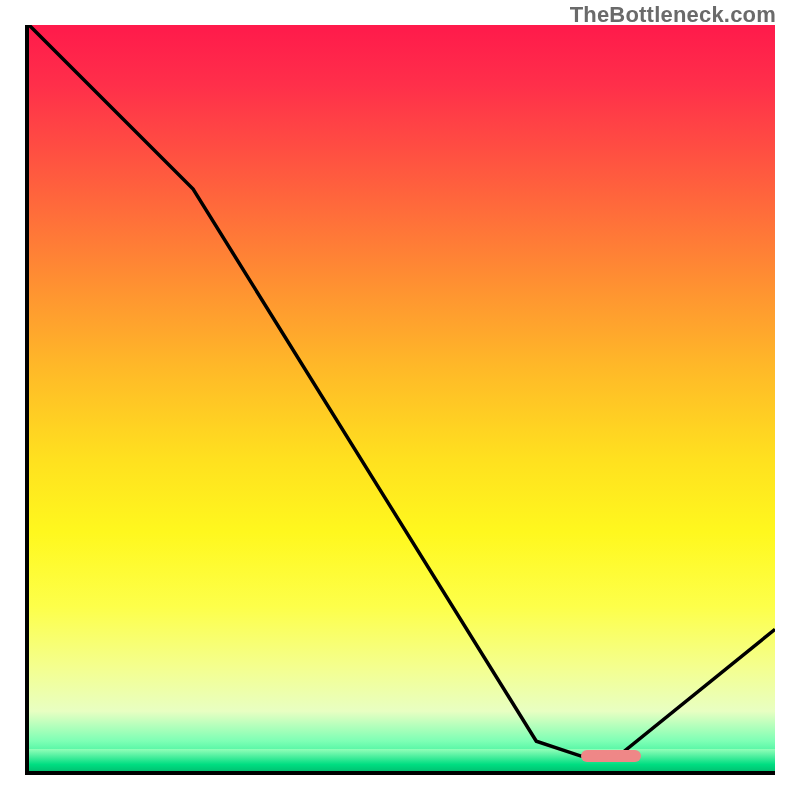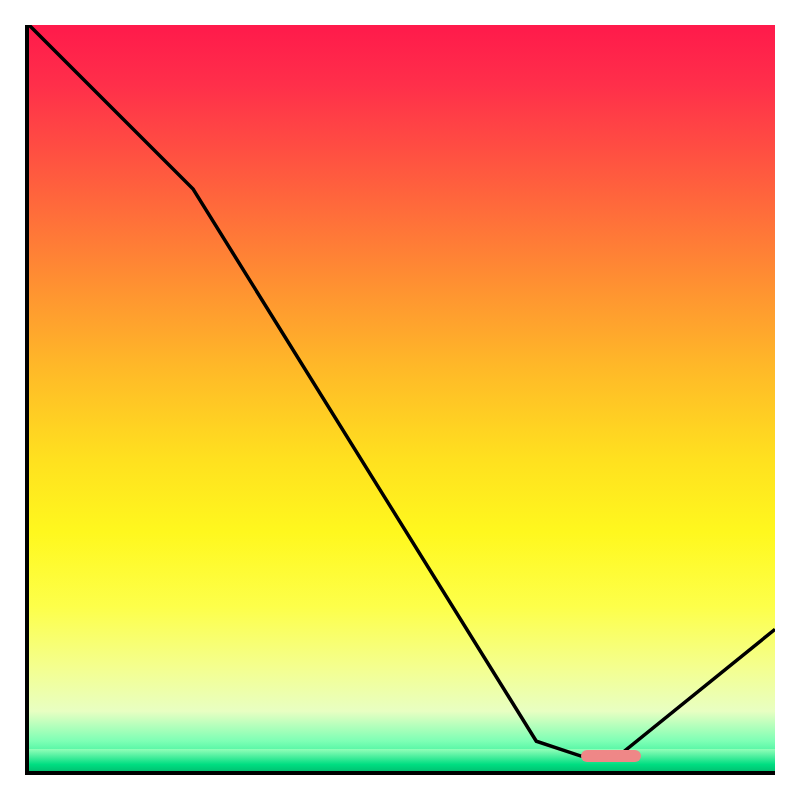--- a/index.html
+++ b/index.html
@@ -73,20 +73,21 @@
     height: 12px;
     border-radius: 6px;
     background: #ef8787;
   }
 </style>
 </head>
 <body>
 
 <div class="chart-container">
 
+  <div class="watermark">TheBottleneck.com</div>
 
   <div class="plot-area">
     <div class="gradient-bg"></div>
     <div class="green-strip"></div>
 
     <svg class="curve" viewBox="0 0 746 746" preserveAspectRatio="none">
       <path id="curve-path" fill="none" stroke-width="3.5" stroke="#000000" d="M0.0 0.0 L164.1 164.1 L507.3 716.2 L552.0 731.1 L589.3 731.1 L746.0 604.3"></path>
     </svg>
 
     <div id="opt-marker" class="marker" style="left: 552.04px; width: 59.68px; top: 725.08px; background: rgb(239, 135, 135);"></div>

